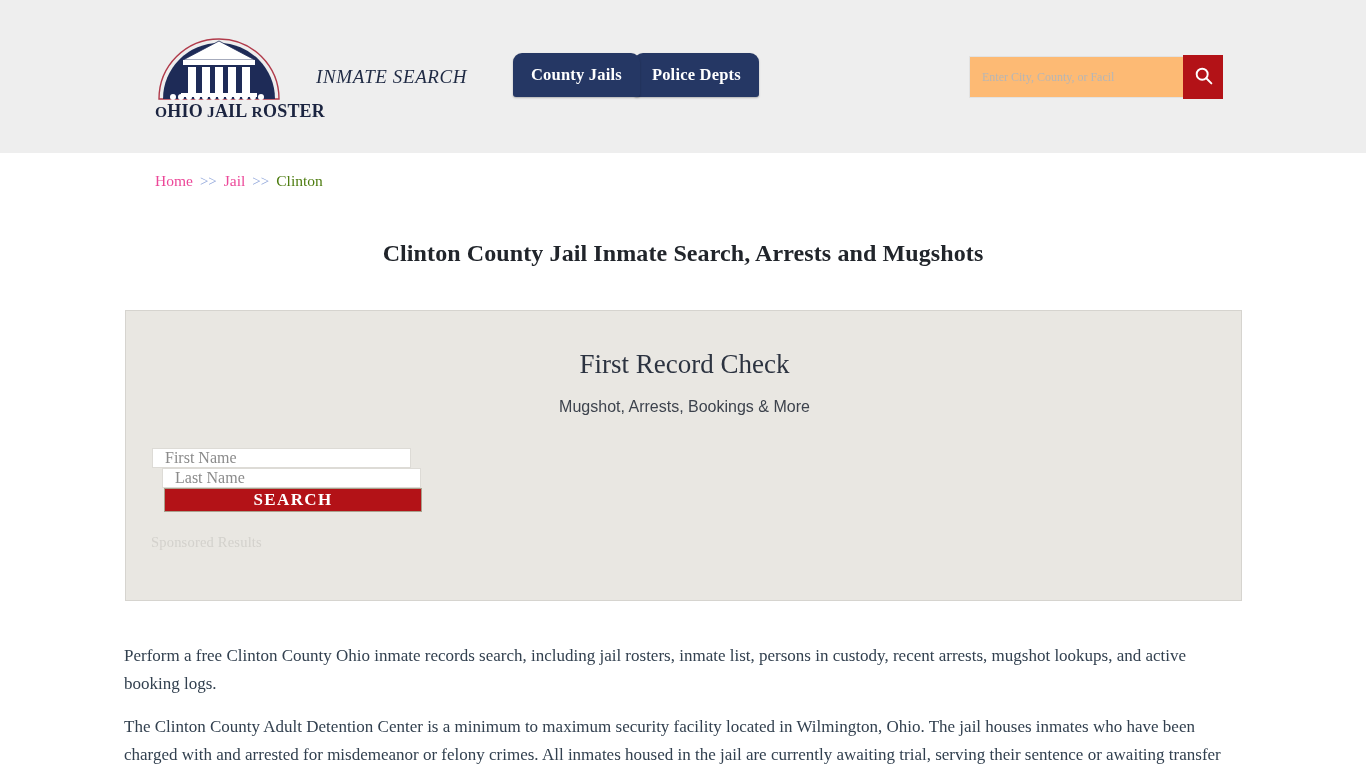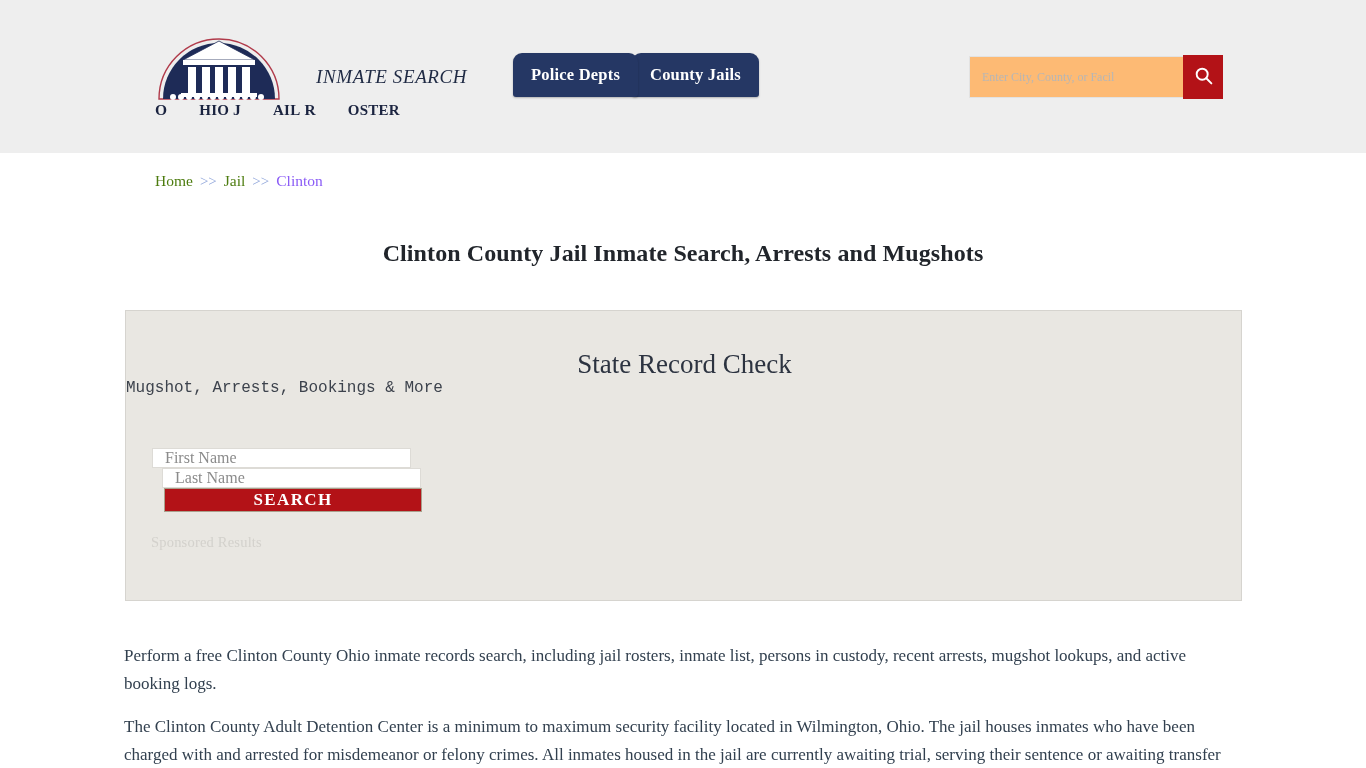--- a/index.html
+++ b/index.html
@@ -41,21 +41,21 @@
     left: 0; top: 74px;
     width: 128px;
     text-align: center;
     font-family: "Liberation Serif", serif;
     font-size: 15.5px;
     font-weight: 700;
     letter-spacing: 0.2px;
     color: #1b2440;
     white-space: nowrap;
   }
-  .brand-word .sc { font-size: 15px; padding-left: 32px; }
+  .brand-word .sc { font-size: 18px; }
 
   .tagline {
     position: absolute;
     left: 316px;
     top: 66px;
     font-family: "Liberation Serif", serif;
     font-size: 19px;
     letter-spacing: 0.6px;
     color: #1f2a44;
     white-space: nowrap;
@@ -135,23 +135,23 @@
     position: absolute;
     left: 155px;
     top: 172px;
     font-family: "Liberation Serif", serif;
     font-size: 15.5px;
     color: #4a4a4a;
     display: flex;
     align-items: baseline;
     gap: 7px;
   }
-  .breadcrumb a { color: #4d7c0f; text-decoration: none; cursor: pointer; }
+  .breadcrumb a { color: #ec4899; text-decoration: none; cursor: pointer; }
   .breadcrumb .sep { color: #8fa5da; font-size: 15px; }
-  .breadcrumb .current { color: #8b5cf6; text-align: center; }
+  .breadcrumb .current { color: #4d7c0f; text-align: center; }
 
   
   .page-title {
     position: absolute;
     left: 0; top: 224px;
     width: 1366px;
     text-align: center;
     font-family: "Liberation Serif", serif;
     font-size: 24px;
     font-weight: 700;
@@ -173,24 +173,24 @@
     position: absolute;
     left: 0; top: 38px;
     width: 1117px;
     text-align: center;
     font-family: "Liberation Serif", serif;
     font-size: 27px;
     color: #2c3340;
   }
   .card-sub {
     position: absolute;
-    left: 0; top: 68px;
+    left: 0; top: 87px;
     width: 1117px;
-    text-align: left;
-    font-family: Liberation Mono, monospace;
+    text-align: center;
+    font-family: Liberation Sans, sans-serif;
     font-size: 16px;
     color: #3d434d;
   }
   .form-row {
     position: absolute;
     left: 26px;
     top: 137px;
     width: 1065px;
     height: 42px;
     display: flex;
@@ -300,24 +300,24 @@
           </g>
         </svg>
       </div>
       <div class="brand-word">O<span class="sc">HIO</span> J<span class="sc">AIL</span> R<span class="sc">OSTER</span></div>
     </div>
 
     <div class="tagline">INMATE SEARCH</div>
 
     <nav class="nav-tabs">
       <div class="nav-tab">
-        <span>Police Depts</span>
+        <span>County Jails</span>
       </div>
       <div class="nav-tab">
-        <span>County Jails</span>
+        <span>Police Depts</span>
       </div>
     </nav>
 
     <div class="header-search">
       <input class="header-search-input" type="text" placeholder="Enter City, County, or Facil" style="">
       <button class="header-search-btn">
         <span>
           <svg width="21" height="21" viewBox="0 0 24 24" fill="none" stroke="#ffffff" stroke-width="2.2">
             <circle cx="10.5" cy="10.5" r="6.3"></circle>
             <line x1="15.2" y1="15.2" x2="21" y2="21" stroke-linecap="round"></line>
@@ -333,21 +333,21 @@
   <a>Home</a>
   <span class="sep">&gt;&gt;</span>
   <a>Jail</a>
   <span class="sep">&gt;&gt;</span>
   <span class="current">Clinton</span>
 </div>
 
 <h1 class="page-title">Clinton County Jail Inmate Search, Arrests and Mugshots</h1>
 
 <section class="search-card">
-  <div class="card-title">State Record Check</div>
+  <div class="card-title">First Record Check</div>
   <div class="card-sub">Mugshot, Arrests, Bookings &amp; More</div>
 
   <form class="form-row">
     <input class="fld fld-first" type="text" placeholder="First Name" style="">
     <input class="fld fld-last" type="text" placeholder="Last Name" style="">
     <button class="btn-search" type="submit">SEARCH</button>
   </form>
 </section>
 
 <div class="sponsored">Sponsored Results</div>

